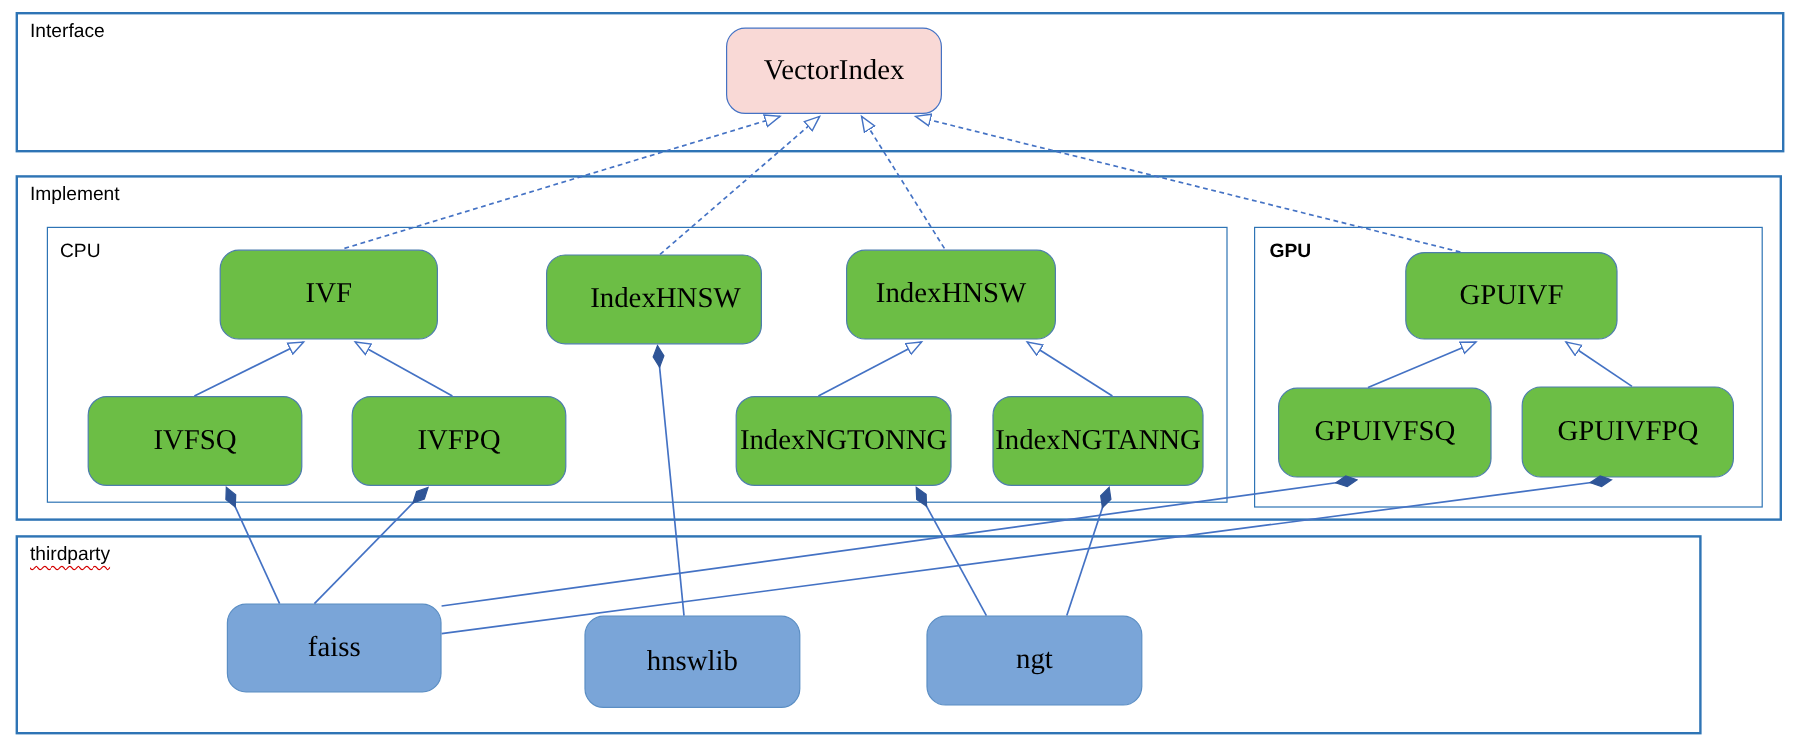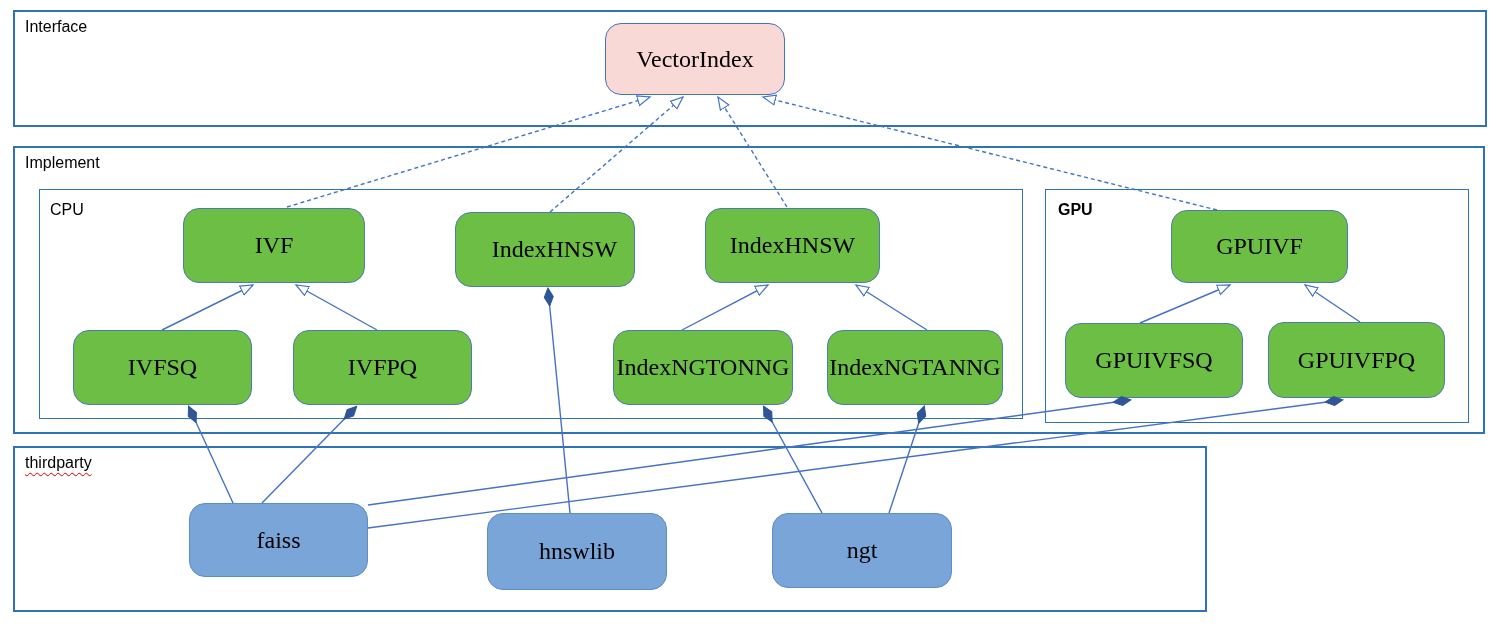--- a/index.html
+++ b/index.html
@@ -37,21 +37,21 @@
   </div>
 
   <div class="container inner" style="left:39px;top:189px;width:984px;height:230px;">
     <span class="clabel" style="top:11px;">CPU</span>
   </div>
 
   <div class="container inner" style="left:1045px;top:189px;width:424px;height:234px;">
     <span class="clabel" style="top:11px;left:12px;font-weight:bold;">GPU</span>
   </div>
 
-  <div class="container" style="left:13px;top:446px;width:1194px;height:166px;">
+  <div class="container" style="left:13px;top:446px;width:1405px;height:166px;">
     <span class="clabel squiggle">thirdparty</span>
   </div>
 
   <div class="node pink" style="left:605px;top:23px;width:180px;height:72px;">
     <span>VectorIndex</span>
   </div>
 
   <div class="node green" style="left:183px;top:208px;width:182px;height:75px;">
     <span>IVF</span>
   </div>

